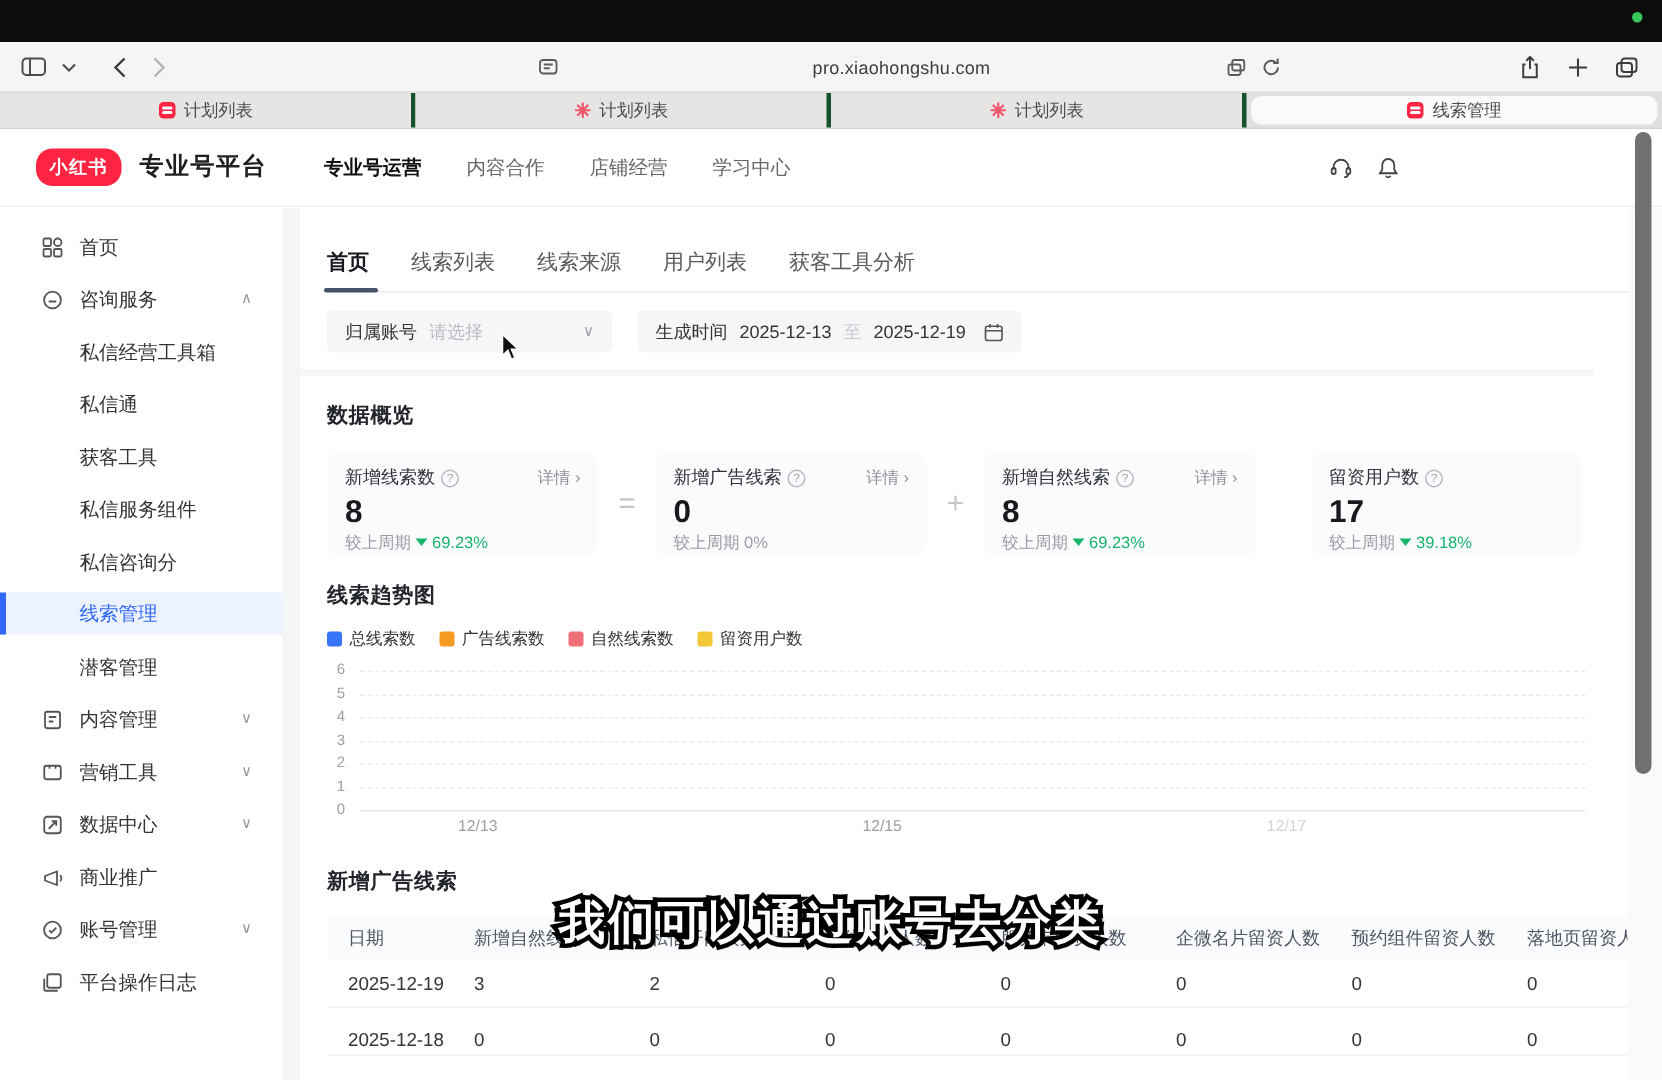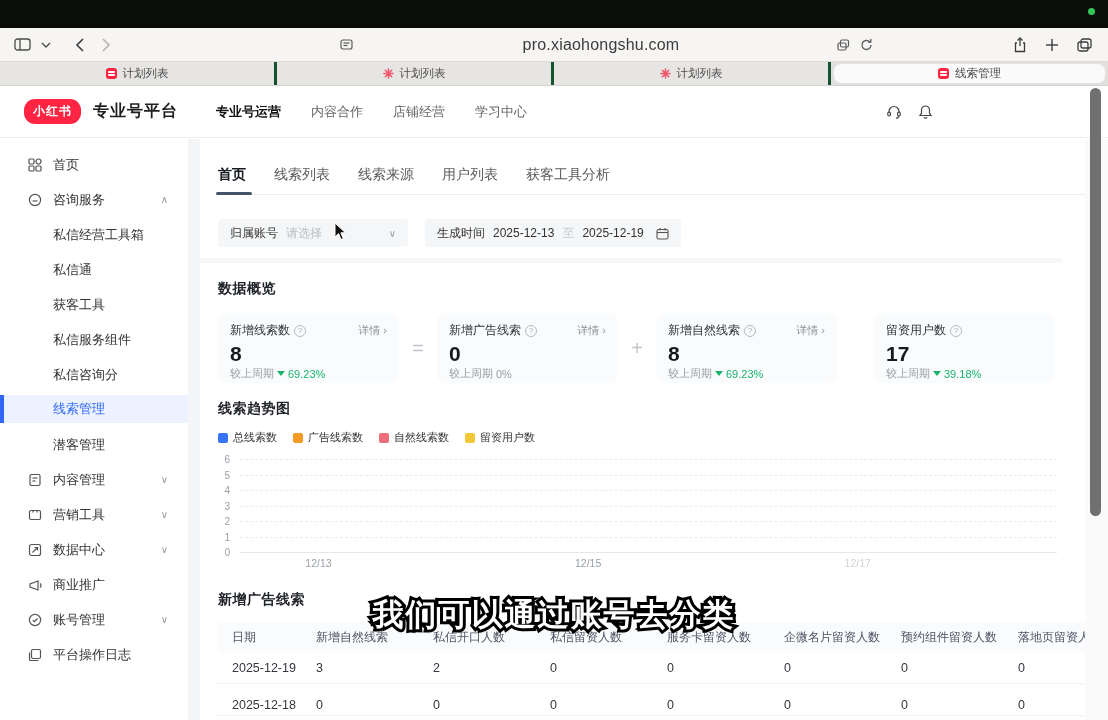--- a/index.html
+++ b/index.html
@@ -10,21 +10,21 @@
   
   .menubar { position:absolute; top:0; left:0; width:1108px; height:28px; background:#0b0d0a; }
   .rec-dot { position:absolute; top:8px; right:13px; width:7px; height:7px; border-radius:50%; background:#35c759; }
 
   
   .toolbar { position:absolute; top:28px; left:0; width:1108px; height:34px; background:#f6f5f3;
     border-bottom:1px solid #dddbd8; display:flex; align-items:center; }
   .tb-icon { color:#4b4b4b; display:inline-flex; align-items:center; justify-content:center; height:24px; }
   .tb-left { display:flex; align-items:center; gap:10px; padding-left:14px; width:200px; }
   .tb-center { flex:1; display:flex; align-items:center; justify-content:center; gap:10px; }
-  .urlbox { font-size:16px; color:#3c3c3c; letter-spacing:.2px; }
+  .urlbox { font-size:12px; color:#3c3c3c; letter-spacing:.2px; }
   .tb-right { display:flex; align-items:center; gap:18px; padding-right:16px; }
   .fwd { opacity:.35; }
 
   
   .tabstrip { position:absolute; top:62px; left:0; width:1108px; height:24px; background:#e2e0de;
     display:flex; border-bottom:1px solid #d6d4d1; }
   .btab { width:277px; display:flex; align-items:center; justify-content:center; gap:6px;
     font-size:11.5px; color:#4c4c4c; border-right:3px solid #14532d; background:#e7e5e3; }
   .btab.active { background:#fbfafa; border-radius:7px; border:none; margin:2px 3px; width:271px;
     box-shadow:0 0 0 1px #e3e1df; }
@@ -57,21 +57,21 @@
   .side-sub.active { background:#ecf2ff; color:#3068f5; position:relative; height:28px; margin:3px 0 4px; }
   .side-sub.active::before { content:""; position:absolute; left:0; top:0; width:4px; height:28px; background:#3068f5; }
 
   
   .content { position:absolute; left:200px; top:0; width:885px; height:581px; background:#fff; padding:0 0 0 18px; }
   .main-tabs { display:flex; gap:28px; margin-top:27px; border-bottom:1px solid #ececf0; padding-bottom:10px; }
   .m-tab { font-size:14px; color:#5a5a5a; position:relative; }
   .m-tab.active { color:#16191f; font-weight:bold; }
   .m-tab.active::after { content:""; position:absolute; left:-2px; bottom:-11px; width:36px; height:3px; background:#47536b; border-radius:2px; }
 
-  .filters { display:flex; gap:17px; margin-top:24px; }
+  .filters { display:flex; gap:17px; margin-top:12px; }
   .pill { background:#f5f6f7; border-radius:4px; height:28px; display:flex; align-items:center; font-size:12px; color:#333; padding:0 12px; gap:8px; }
   .pill .ph { color:#b9bcc2; }
   .pill.account { width:190px; }
   .pill .chev { margin-left:auto; color:#9a9da3; font-size:10px; }
   .sep-zhi { color:#c6c9cf; }
   .cal-icon { color:#555; display:inline-flex; margin-left:4px; }
 
   .section-gap { height:5px; background:#f6f7f8; margin:11px 23px 0 -18px; }
 
   .sec-title { font-size:14px; font-weight:bold; color:#22252b; margin-top:17px; letter-spacing:.5px; }

